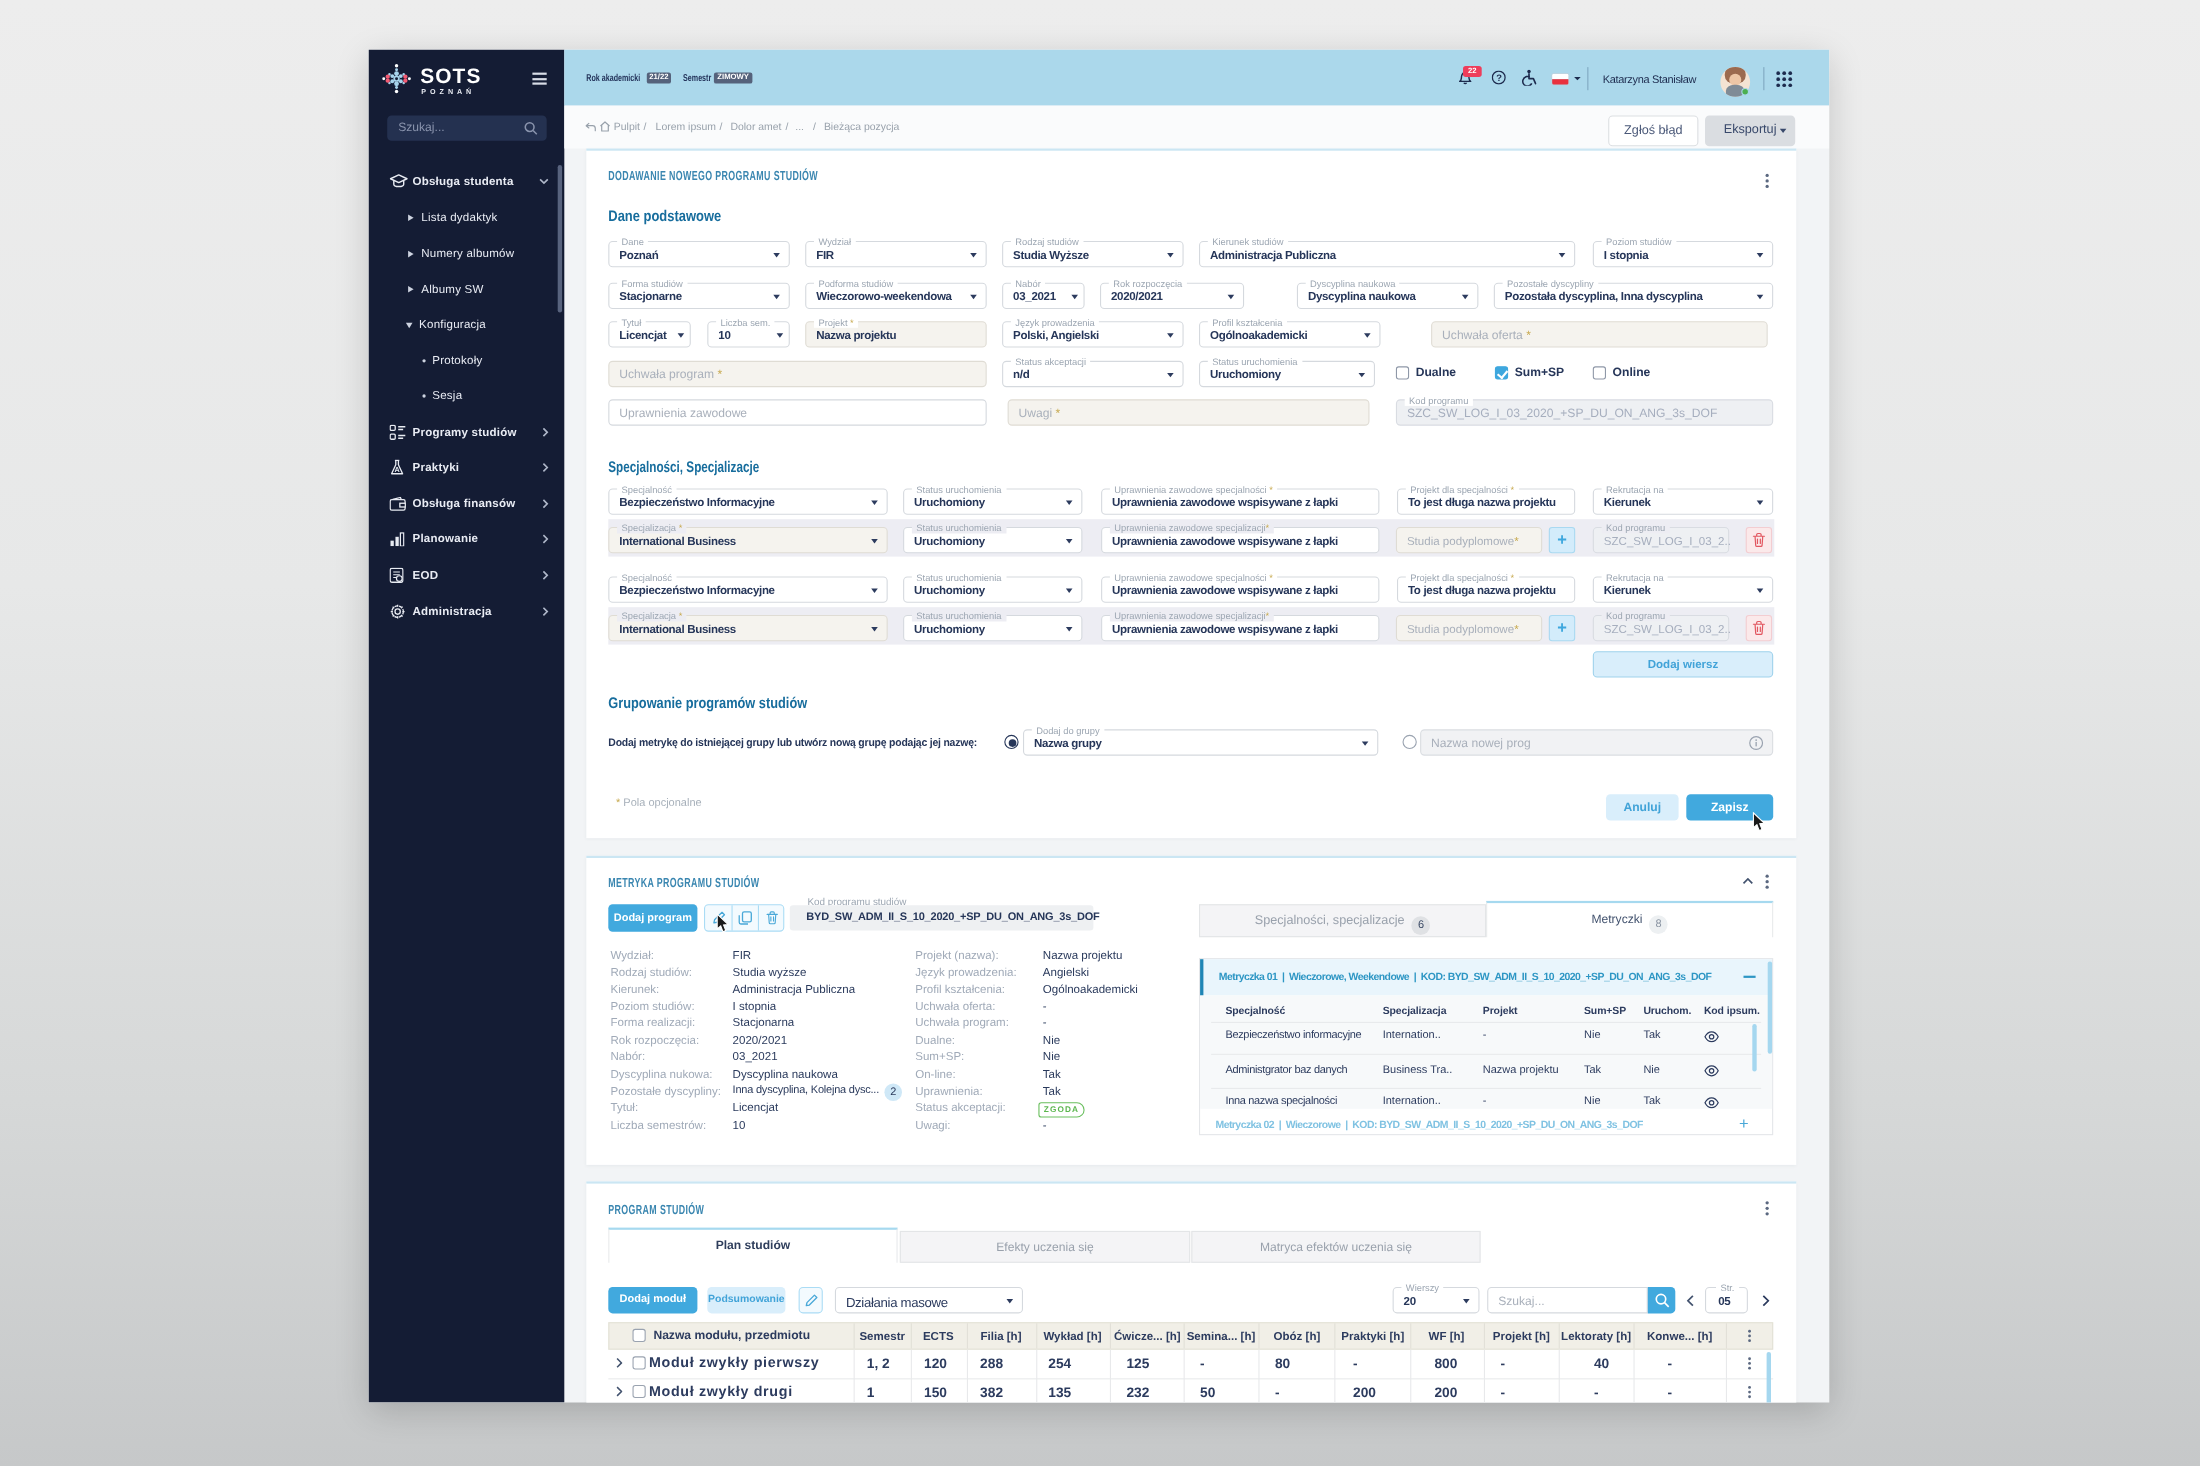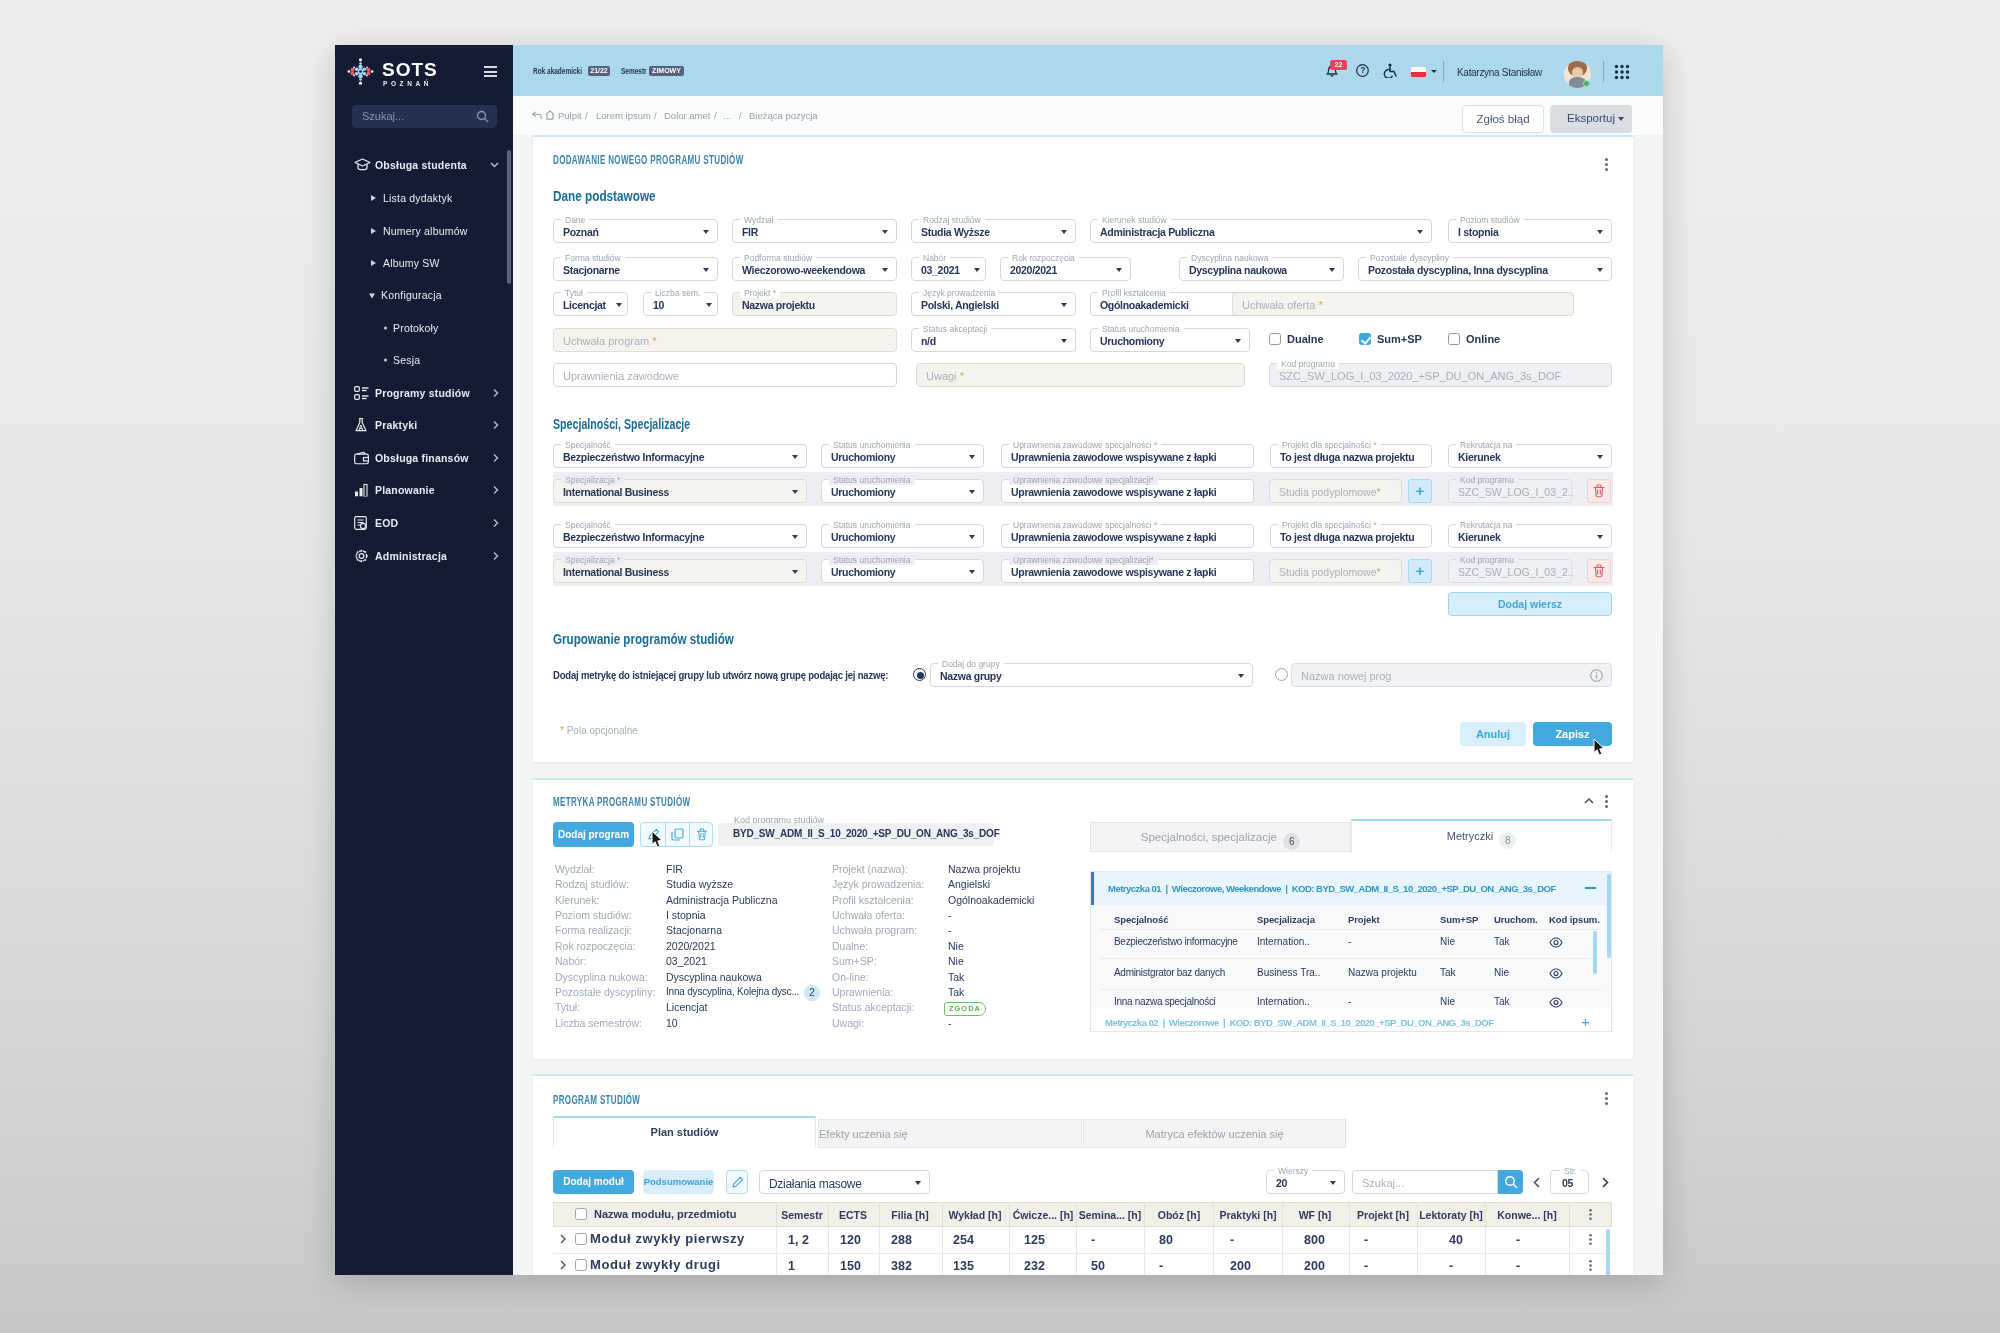--- a/index.html
+++ b/index.html
@@ -357,21 +357,21 @@
   <div class="fld" style="left:378px;top:155px;width:165px">
         <span class="lb">Język prowadzenia</span>
         <span class="v">Polski, Angielski</span>
         <span class="cr"></span>
       </div>
   <div class="fld" style="left:557px;top:155px;width:165px">
         <span class="lb">Profil kształcenia</span>
         <span class="v">Ogólnoakademicki</span>
         <span class="cr"></span>
       </div>
-  <div class="fld fill" style="left:699px;top:155px;width:342px">
+  <div class="fld fill" style="left:768px;top:155px;width:306px">
         <span class="ph">Uchwała oferta <span class="star">*</span></span>
       </div>
   <div class="fld fill" style="left:20px;top:191px;width:344px">
         <span class="ph">Uchwała program <span class="star">*</span></span>
       </div>
   <div class="fld" style="left:378px;top:191px;width:165px">
         <span class="lb">Status akceptacji</span>
         <span class="v">n/d</span>
         <span class="cr"></span>
       </div>
@@ -659,21 +659,21 @@
     <div class="sbar" style="left:516px;top:2px;height:84px"></div>
   </div>
 </div>
 <div class="card" id="c3" style="left:198px;top:1029px;width:1100px;height:246px">
   <div class="ctitle" style="top:17px">PROGRAM STUDIÓW</div>
   <div class="dots3" style="left:1072px;top:16px">
         <i></i>
         <i></i>
         <i></i>
       </div>
-  <div class="abs" style="left:285px;top:43px;width:264px;height:29px;background:#f4f4f6;border:1px solid #e3e5e7;color:#99a1ac;font-size:11px;line-height:28px">Efekty uczenia się</div>
+  <div class="abs" style="left:285px;top:43px;width:264px;height:29px;background:#f4f4f6;border:1px solid #e3e5e7;color:#99a1ac;font-size:11px;text-align:center;line-height:28px">Efekty uczenia się</div>
   <div class="abs" style="left:550px;top:43px;width:263px;height:29px;background:#f4f4f6;border:1px solid #e3e5e7;color:#99a1ac;font-size:11px;text-align:center;line-height:28px">Matryca efektów uczenia się</div>
   <div class="abs" style="left:20px;top:40px;width:263px;height:32px;background:#fff;border:1px solid #e8eaec;border-top:2px solid #a6d9ef;border-bottom:none;color:#2f3e5c;font-size:11px;font-weight:bold;text-align:center;line-height:29px">Plan studiów</div>
   <div class="bbtn" style="left:20px;top:94px;width:81px;height:24px;line-height:24px;font-size:10px">Dodaj moduł</div>
   <div class="lbtn" style="left:110px;top:94px;width:71px;height:24px;line-height:24px;font-size:9.5px">Podsumowanie</div>
   <div class="abs" style="left:193px;top:94px;width:22px;height:24px;border:1px solid #aadcf5;border-radius:4px;background:#f3fafe">
     <svg class="abs" style="left:4px;top:5px" width="13" height="13" viewBox="0 0 13 13">
           <path d="M2 11l.6-2.8 6.8-6.8 2.2 2.2-6.8 6.8z" fill="none" stroke="#49a8d8" stroke-width="1.2" stroke-linejoin="round"></path>
         </svg>
   </div>
   <div class="fld" style="left:226px;top:94px;width:171px">

